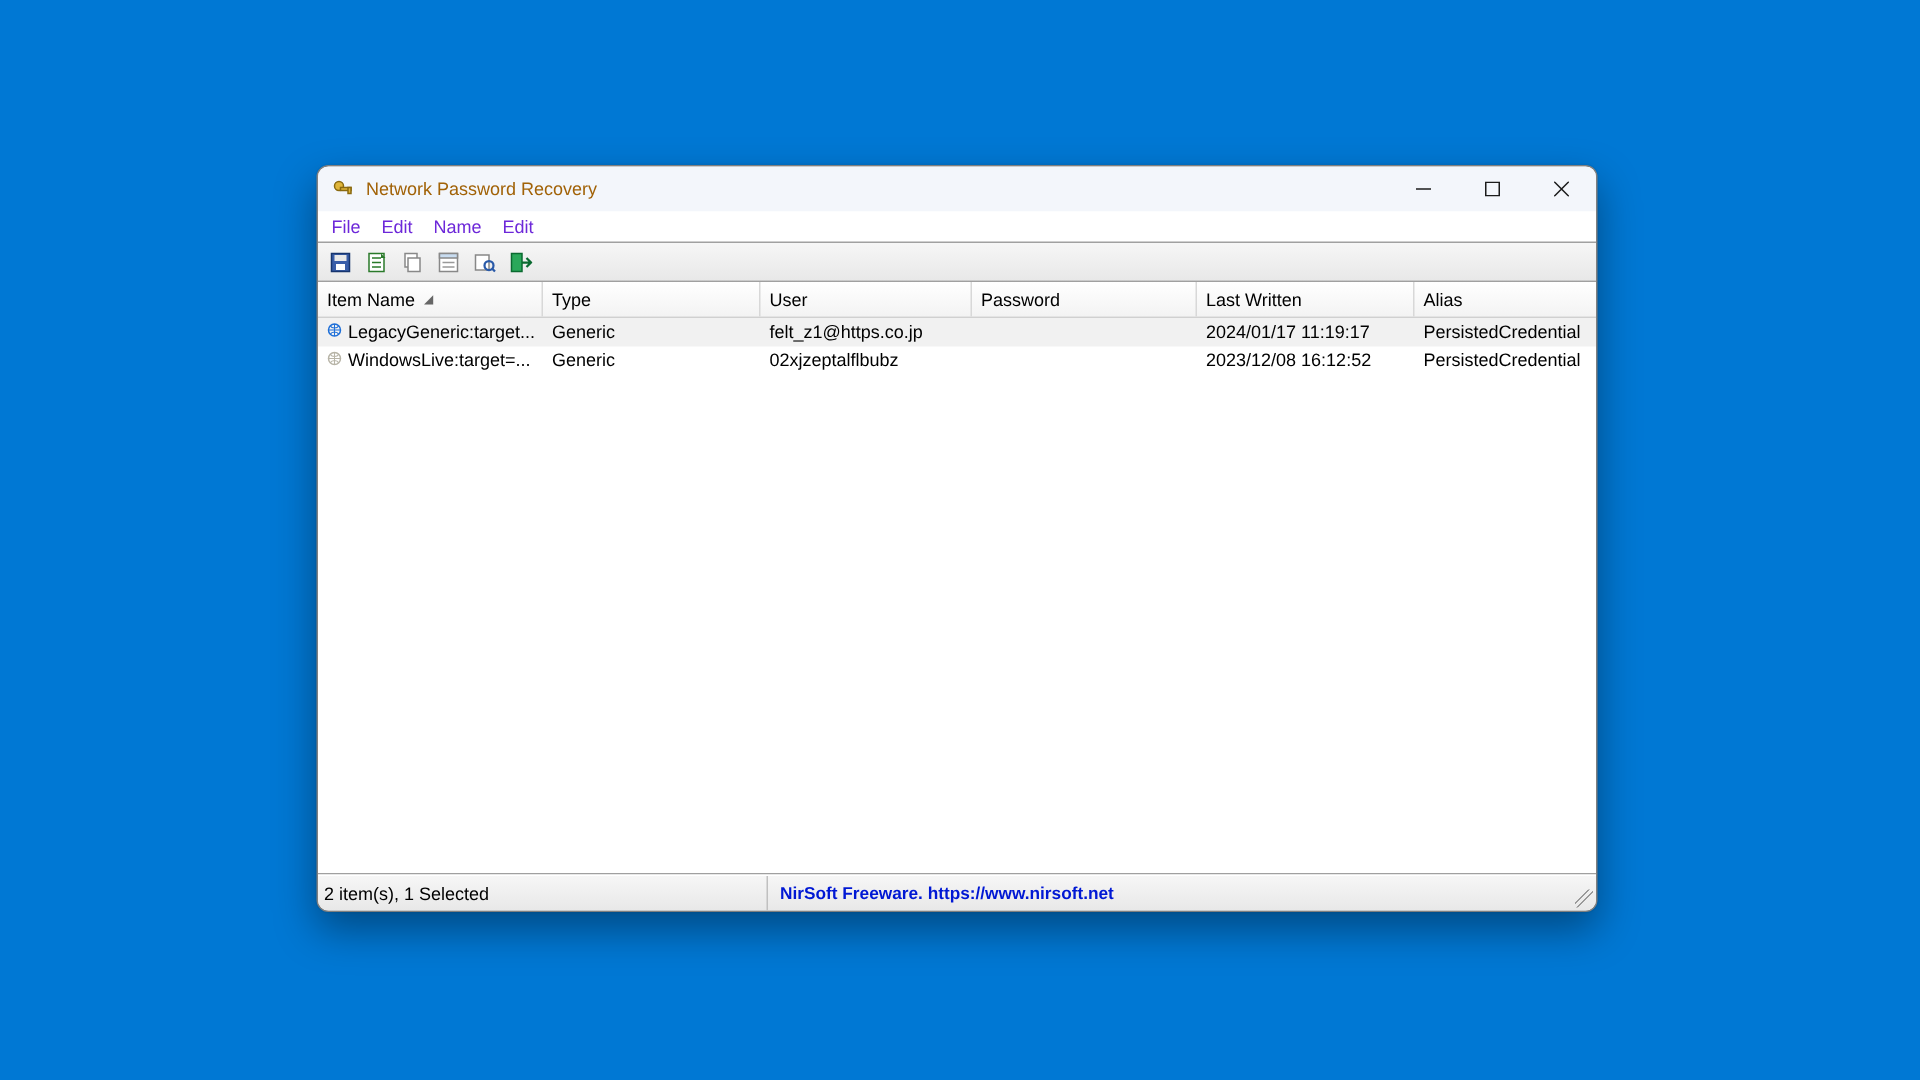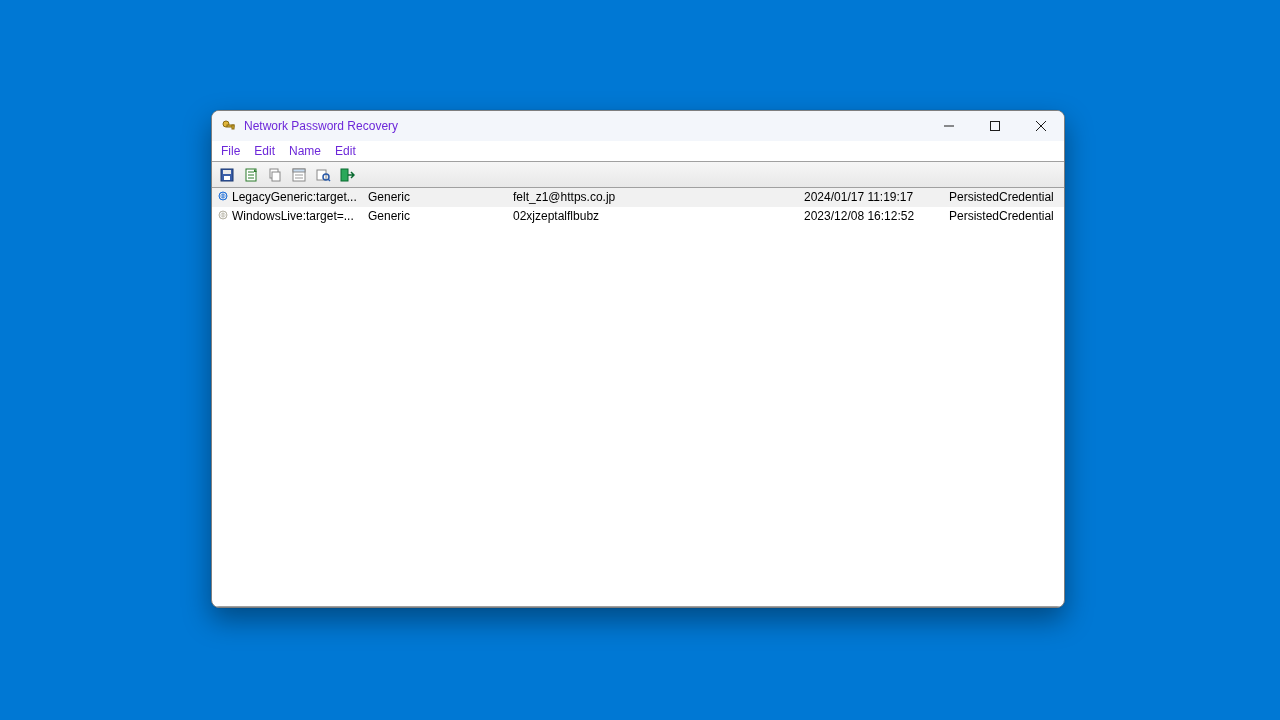--- a/index.html
+++ b/index.html
@@ -21,21 +21,21 @@
   display: flex; flex-direction: column;
   overflow: hidden;
 }
 
 
 .titlebar {
   height: 30px;
   background: #f3f6fb;
   display: flex; align-items: center;
   padding-left: 8px;
-  font-size: 12px; color: #6d28d9;
+  font-size: 12px; color: #a16207;
   user-select: none;
 }
 .titlebar .app-icon { width: 16px; height: 16px; margin-right: 8px; display: inline-flex; align-items: center; justify-content: center; }
 .titlebar .title { flex: 0 0 auto; }
 .titlebar .spacer { flex: 1; }
 .win-controls { display: flex; height: 100%; }
 .win-btn {
   width: 46px; height: 30px;
   display: flex; align-items: center; justify-content: center;
   color: #1b1b1b;
@@ -207,20 +207,31 @@
     </div>
     <div class="tool-btn">
       <svg viewBox="0 0 16 16">
           <rect x="2" y="2" width="7" height="12" fill="#2aa85a" stroke="#0a6a30"></rect>
           <path d="M9 8h5M12 5l3 3-3 3" fill="none" stroke="#0a6a30" stroke-width="1.5"></path>
         </svg>
     </div>
   </div>
 
   <div class="grid-wrap">
+    <div class="grid-header">
+      <div class="col-h col-item">
+        <span>Item Name</span>
+        <span class="sort-ind">◢</span>
+      </div>
+      <div class="col-h col-type">Type</div>
+      <div class="col-h col-user">User</div>
+      <div class="col-h col-pwd">Password</div>
+      <div class="col-h col-last">Last Written</div>
+      <div class="col-h col-alias">Alias</div>
+    </div>
     <div class="grid-body">
       <div class="grid-body-inner" id="rows-host">
           <div class="row selected">
             <div class="cell col-item">
               <span class="row-icon"><svg viewBox="0 0 10 10" width="10" height="10">
                   <circle cx="5" cy="5" r="4" fill="none" stroke="#1e6fd8" stroke-width="1"></circle>
                   <path d="M1 5h8M5 1v8M2.2 2.2c1 2 4.6 2 5.6 0M2.2 7.8c1-2 4.6-2 5.6 0" stroke="#1e6fd8" stroke-width="0.7" fill="none"></path>
                 </svg></span>
               <span>LegacyGeneric:target...</span>
             </div>
@@ -241,14 +252,19 @@
             <div class="cell col-type">Generic</div>
             <div class="cell col-user">02xjzeptalflbubz</div>
             <div class="cell col-pwd"></div>
             <div class="cell col-last">2023/12/08 16:12:52</div>
             <div class="cell col-alias">PersistedCredential</div>
           </div>
         </div>
     </div>
   </div>
 
+  <div class="statusbar">
+    <div class="status-left">2 item(s), 1 Selected</div>
+    <div class="status-mid">NirSoft Freeware. https://www.nirsoft.net</div>
+    <div class="grip"></div>
+  </div>
 
 </div>
 
 </body></html>

